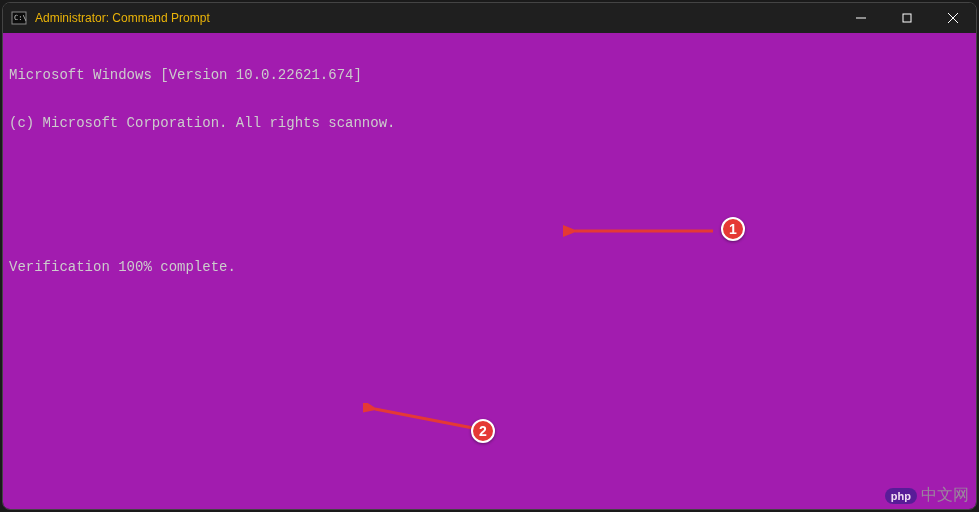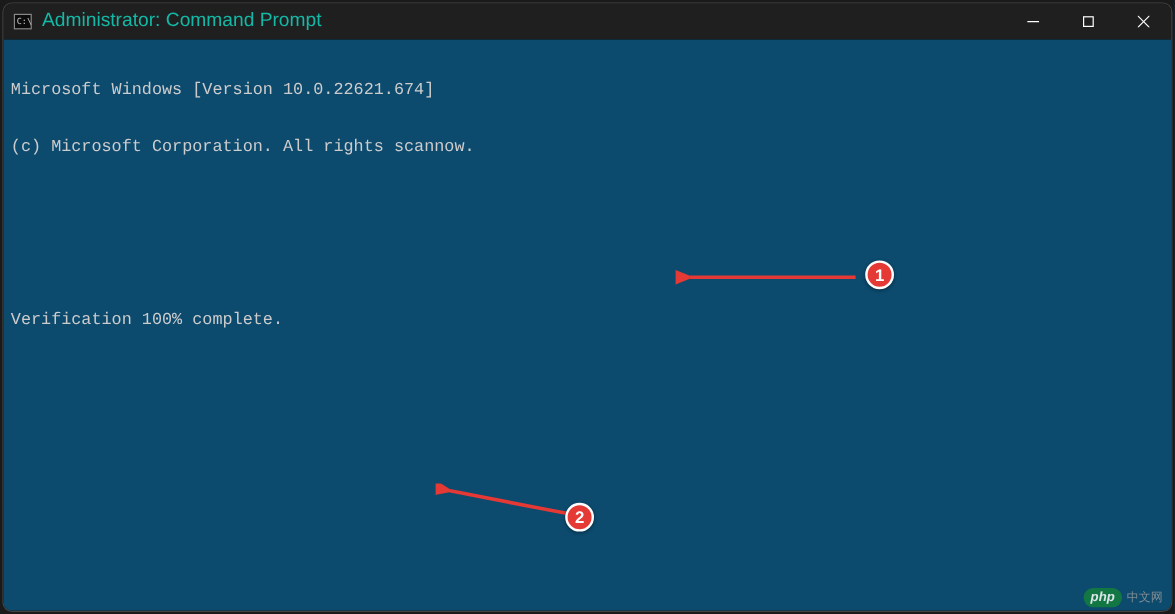--- a/index.html
+++ b/index.html
@@ -34,40 +34,40 @@
     }
     .titlebar-icon {
       width: 16px;
       height: 16px;
       margin-right: 8px;
       display: flex;
       align-items: center;
       justify-content: center;
     }
     .titlebar-title {
-      color: #14b8a6;
-      font-size: 16px;
+      color: #eab308;
+      font-size: 12px;
       font-family: 'Segoe UI', sans-serif;
       flex: 1;
     }
     .window-controls {
       display: flex;
       height: 100%;
     }
     .win-btn {
       width: 46px;
       height: 30px;
       display: flex;
       align-items: center;
       justify-content: center;
       color: #ffffff;
     }
     .terminal {
       flex: 1;
-      background: #0c4a6e;
+      background: #a21caf;
       color: #cccccc;
       font-size: 14px;
       line-height: 16px;
       padding: 2px 6px;
       font-family: Consolas, 'Courier New', monospace;
       white-space: pre;
       overflow: hidden;
       position: relative;
     }
     .line { white-space: pre; }
@@ -91,32 +91,31 @@
     .watermark {
       position: absolute;
       bottom: 6px;
       right: 10px;
       display: flex;
       align-items: center;
       gap: 4px;
       opacity: 0.85;
     }
     .wm-logo {
-      background: #15803d;
+      background: #4c1d95;
       color: #fff;
       font-family: Arial, sans-serif;
       font-weight: bold;
       font-size: 11px;
       padding: 2px 6px;
       border-radius: 10px;
-      font-style: italic;
     }
     .wm-text {
       color: #999;
-      font-size: 10px;
+      font-size: 16px;
       font-family: 'Microsoft YaHei', sans-serif;
     }
   </style>
 </head>
 <body>
 
 <div class="window">
   <div class="titlebar">
     <div class="titlebar-icon">
       <svg width="16" height="16" viewBox="0 0 16 16">

